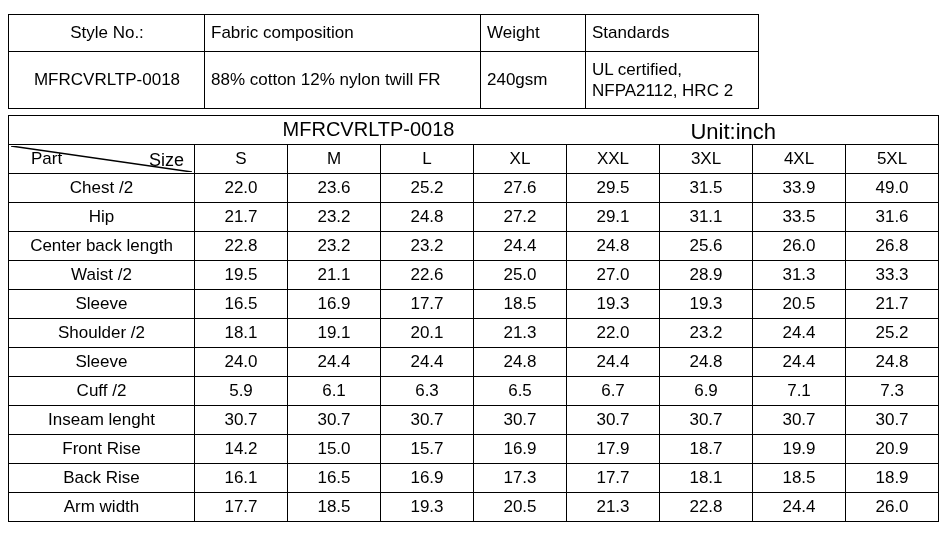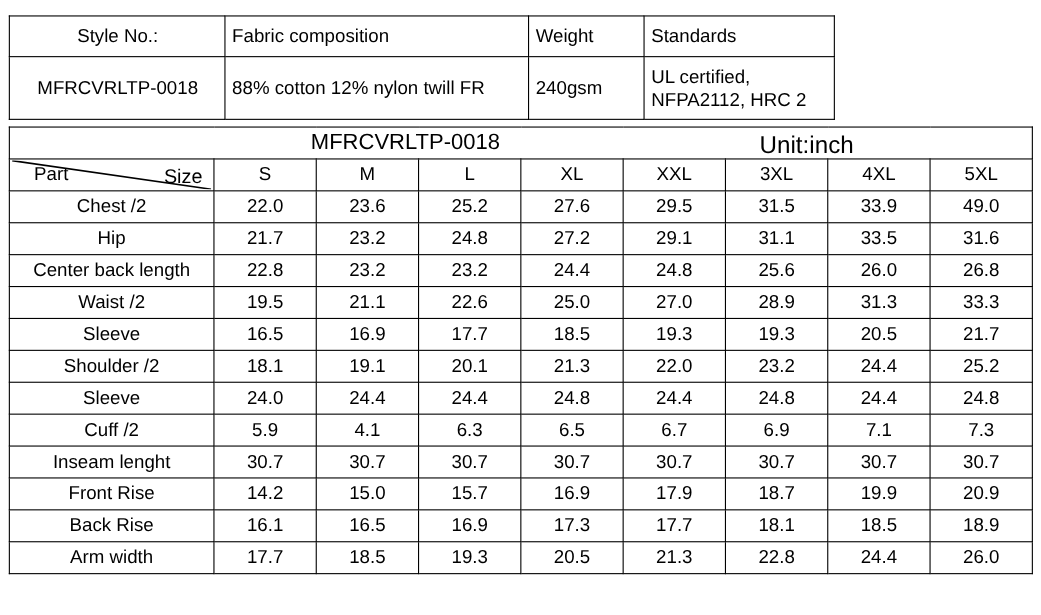--- a/index.html
+++ b/index.html
@@ -288,21 +288,21 @@
             <td class="size-col">24.4</td>
             <td class="size-col">24.8</td>
             <td class="size-col">24.4</td>
             <td class="size-col">24.8</td>
             <td class="size-col">24.4</td>
             <td class="size-col">24.8</td>
           </tr>
           <tr>
             <td class="part-col">Cuff /2</td>
             <td class="size-col">5.9</td>
-            <td class="size-col">4.1</td>
+            <td class="size-col">6.1</td>
             <td class="size-col">6.3</td>
             <td class="size-col">6.5</td>
             <td class="size-col">6.7</td>
             <td class="size-col">6.9</td>
             <td class="size-col">7.1</td>
             <td class="size-col">7.3</td>
           </tr>
           <tr>
             <td class="part-col">Inseam lenght</td>
             <td class="size-col">30.7</td>

